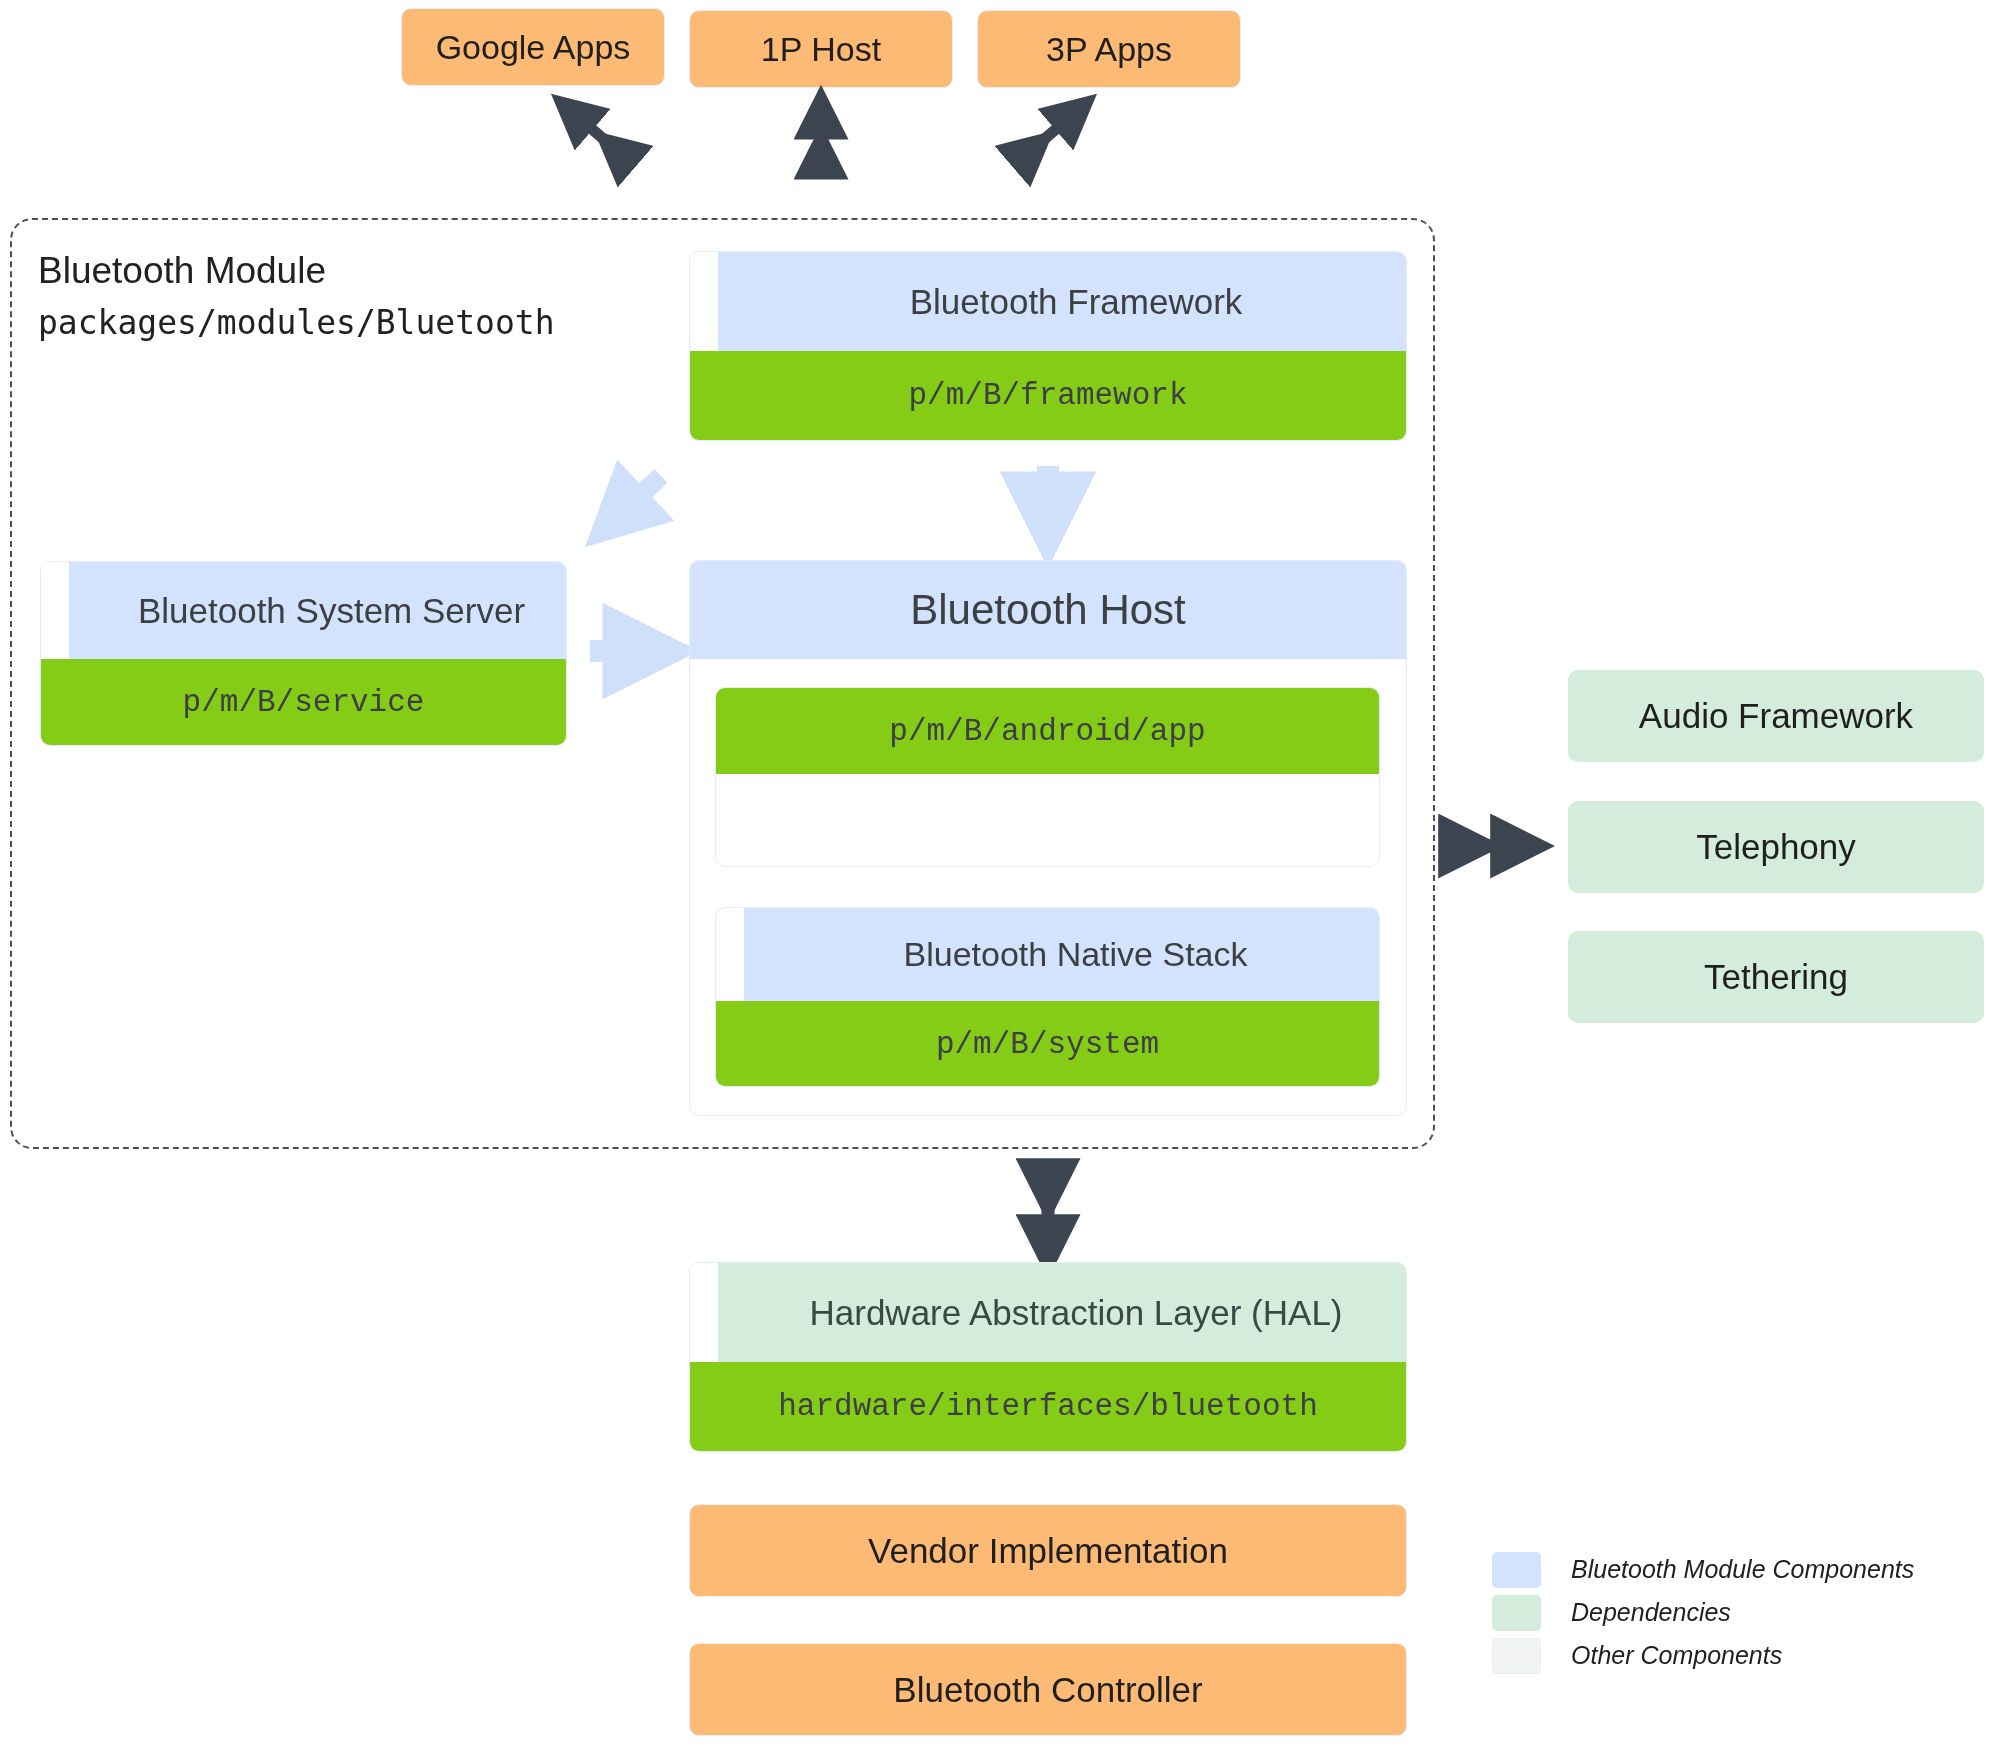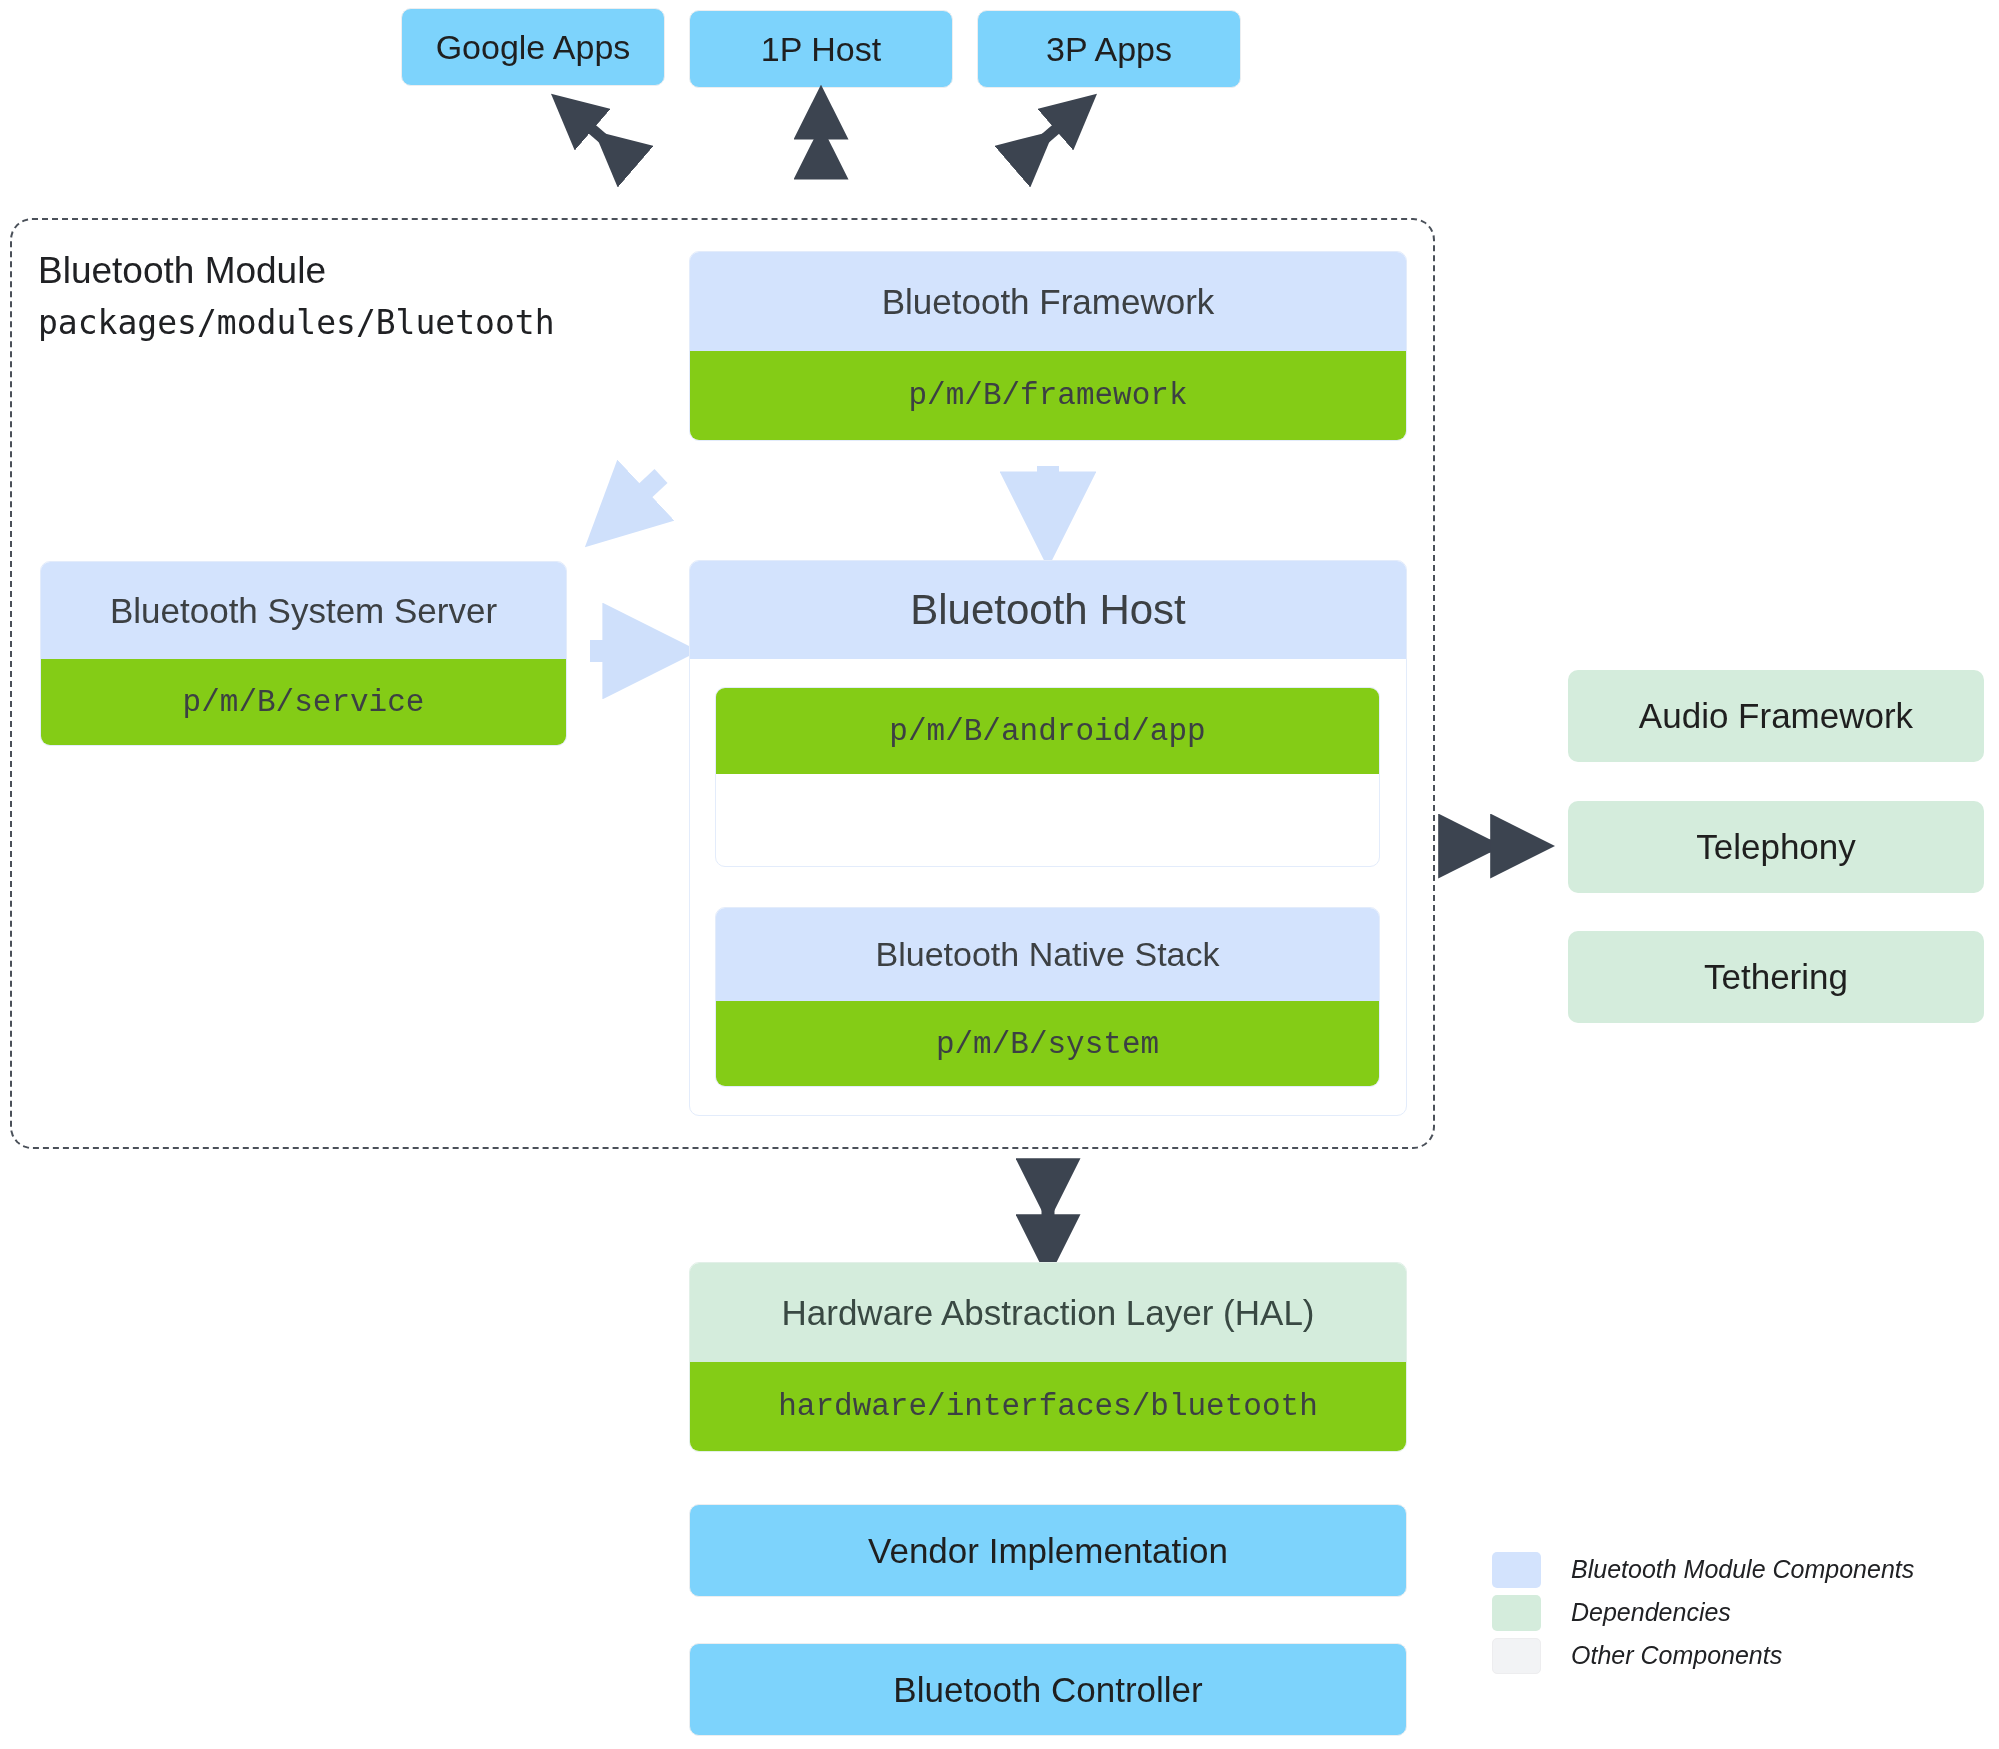--- a/index.html
+++ b/index.html
@@ -23,21 +23,21 @@
   .box {
     position: absolute;
     box-sizing: border-box;
     border-radius: 10px;
     display: flex;
     align-items: center;
     justify-content: center;
     text-align: center;
   }
   .box-grey {
-    background: #7dd3fc;
+    background: #fdba74;
     border: 1px solid #eceef0;
     color: #1f1f1f;
   }
   .box-green-solid {
     background: #d4ecdc;
     color: #1f1f1f;
   }
 
   
   .card {
@@ -50,20 +50,21 @@
   .card.blue { border: 1px solid #e3ecfb; }
   .card.green { border: 1px solid #e2f0e8; }
   .card > .hdr {
     display: flex;
     align-items: center;
     justify-content: center;
     width: 100%;
     box-sizing: border-box;
     text-align: center;
     color: #3c4043;
+    margin-left: 28px;
   }
   .card.blue > .hdr { background: #d3e3fd; }
   .card.green > .hdr { background: #d4ecdc; color: #394943; }
   .card > .pth {
     display: flex;
     align-items: center;
     justify-content: center;
     width: 100%;
     box-sizing: border-box;
     text-align: left;

